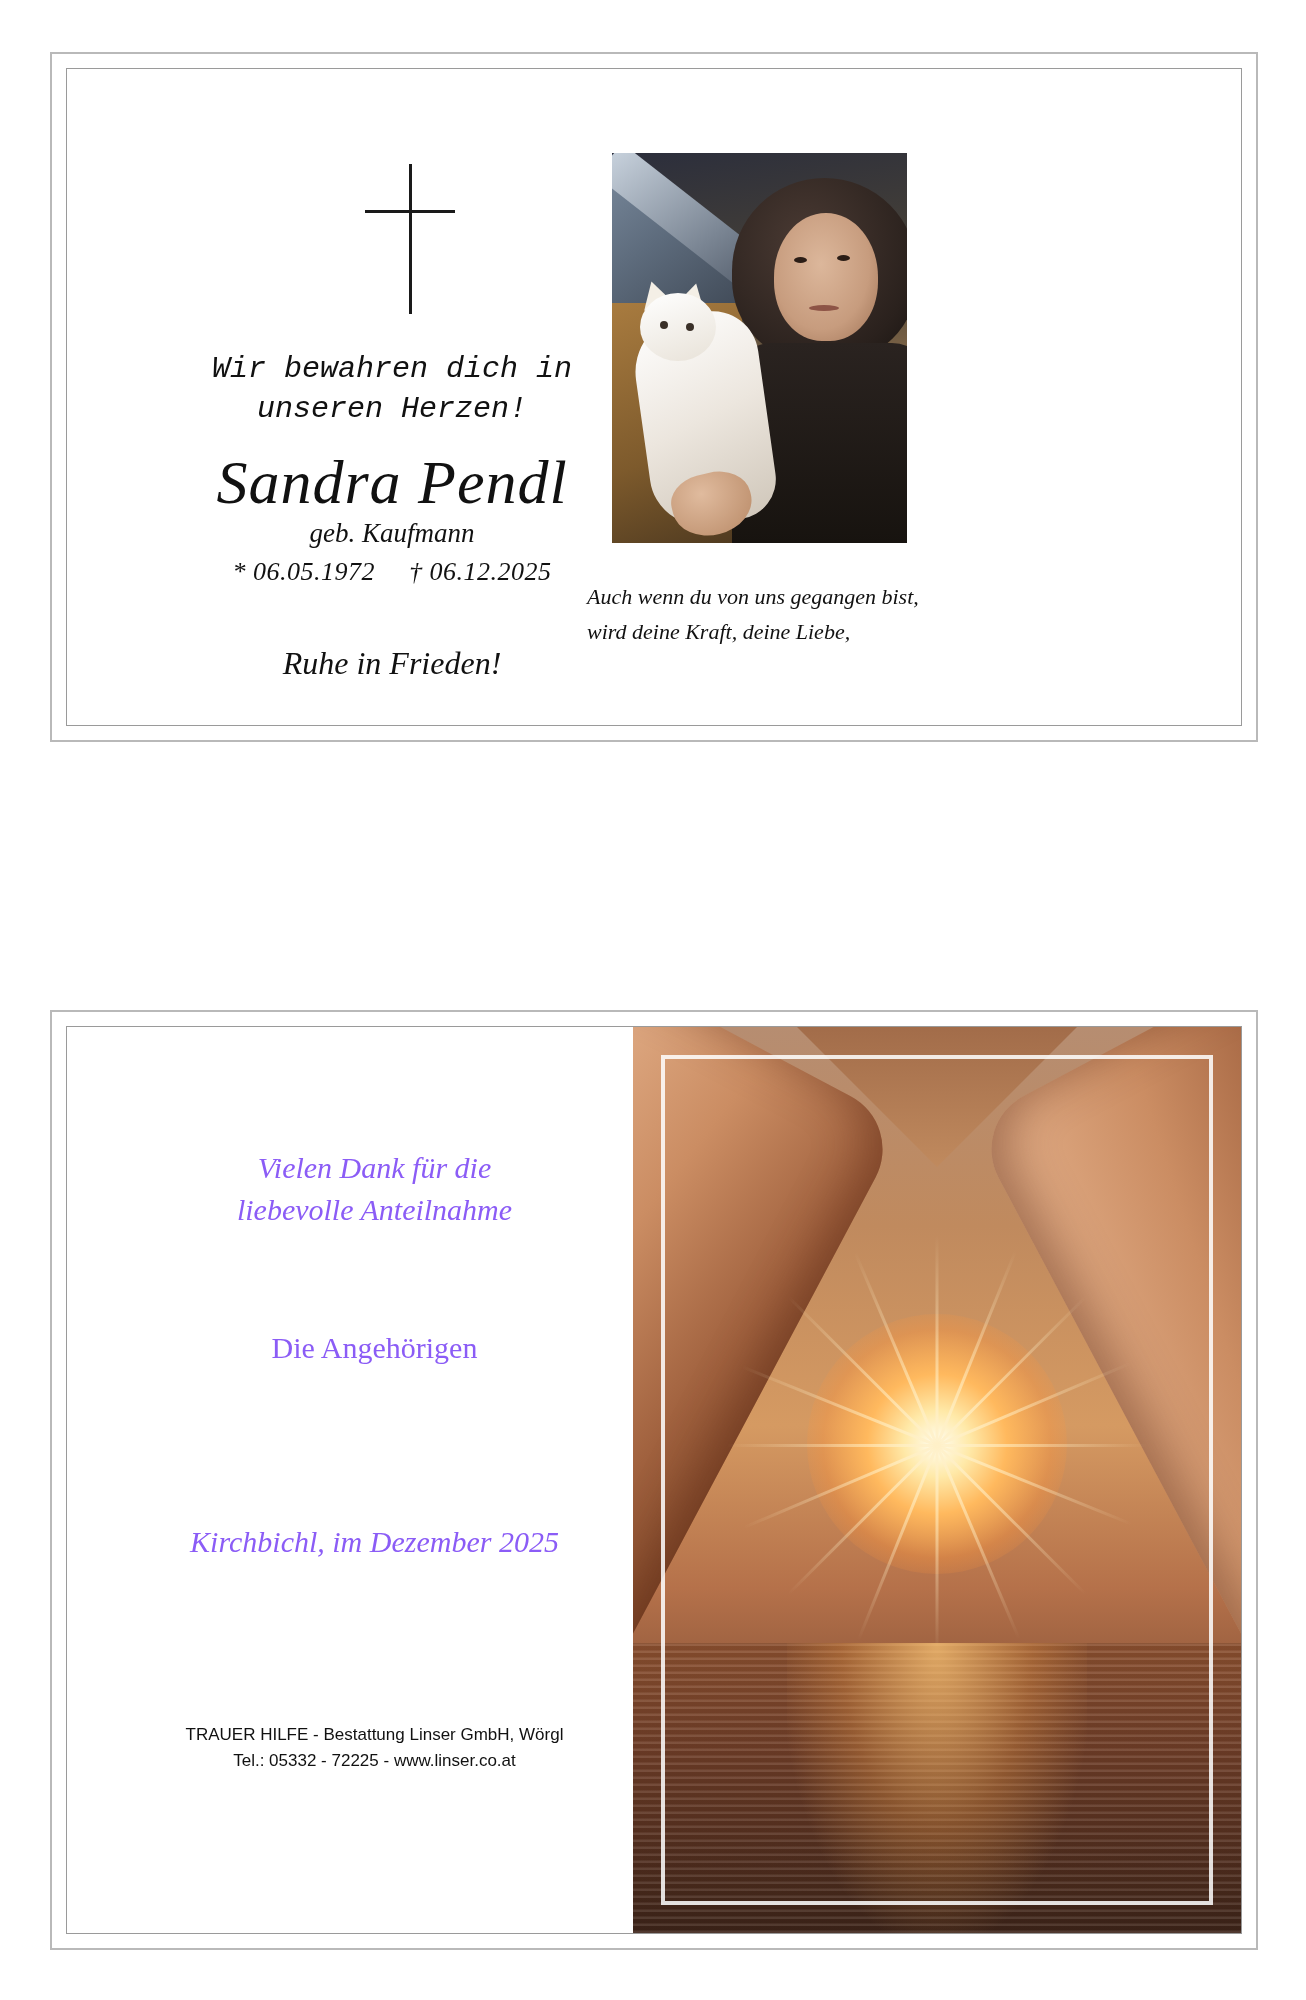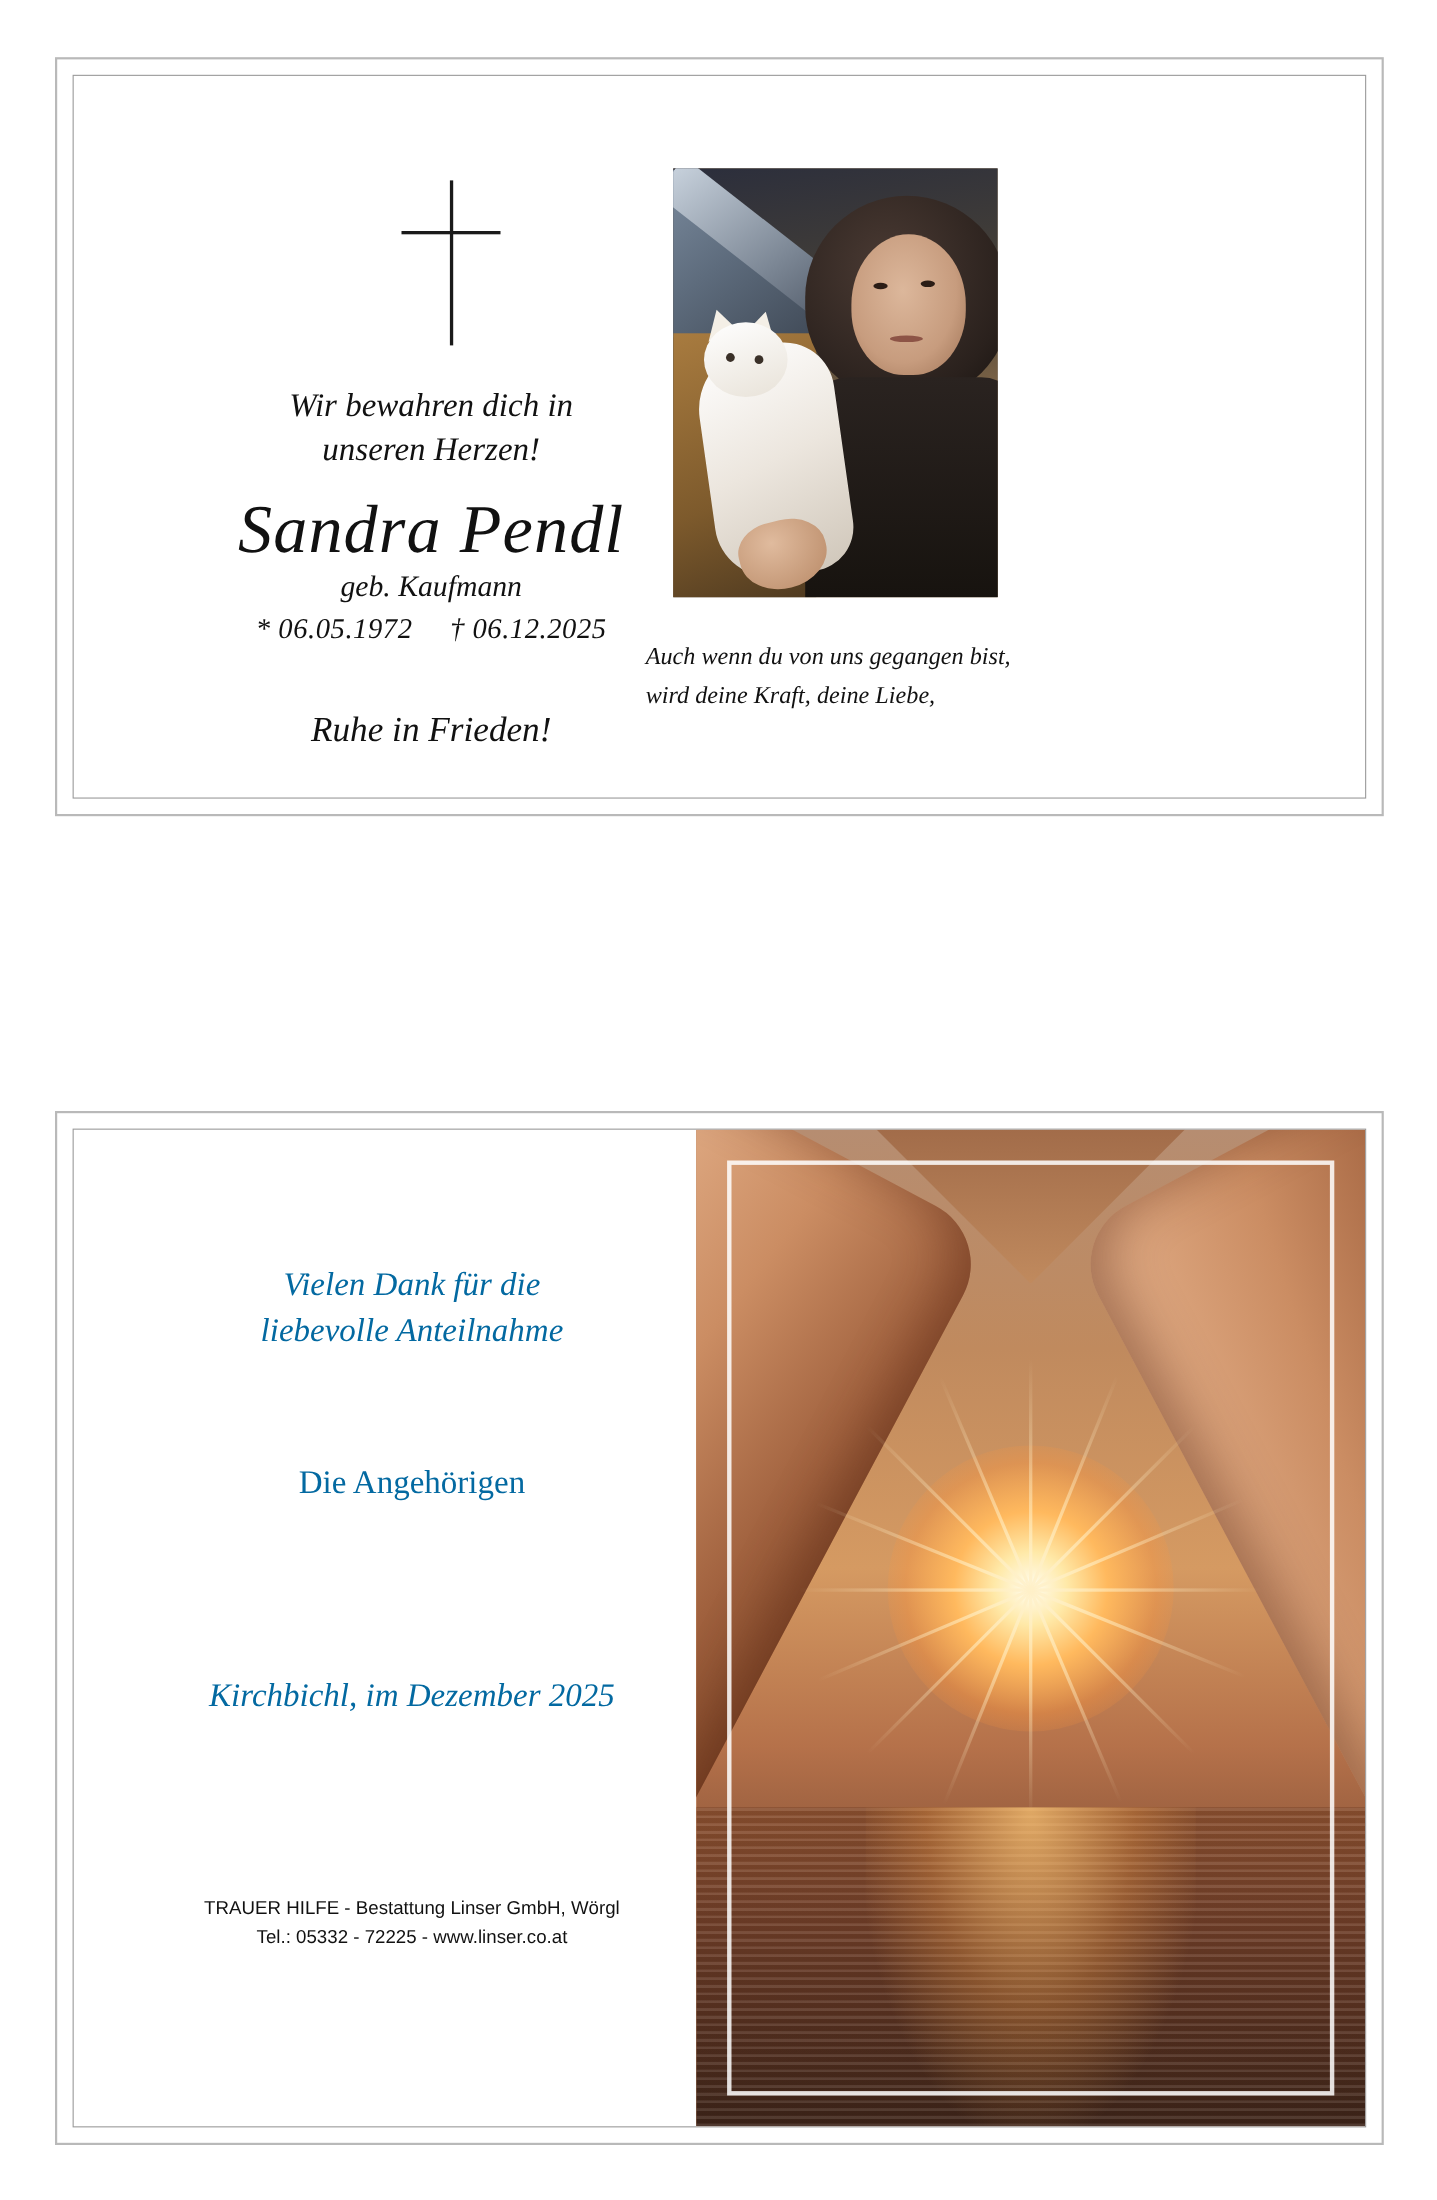--- a/index.html
+++ b/index.html
@@ -76,20 +76,21 @@
     left: 60px;
     top: 280px;
     width: 530px;
     text-align: center;
     color: #111;
   }
   .line-italic {
     font-style: italic;
     font-size: 30px;
     line-height: 40px;
+    font-family: Liberation Mono, monospace;
   }
   .frau {
     font-style: italic;
     font-size: 30px;
     margin-top: 34px;
   }
   .name {
     font-style: italic;
     font-size: 62px;
     letter-spacing: 1px;
@@ -247,21 +248,21 @@
     width: 1208px;
     height: 940px;
   }
 
   .thanks-col {
     position: absolute;
     left: 30px;
     top: 120px;
     width: 555px;
     text-align: center;
-    color: #0369a1;
+    color: #8b5cf6;
   }
   .thanks-line {
     font-style: italic;
     font-size: 30px;
     line-height: 42px;
   }
   .relatives {
     font-size: 30px;
     margin-top: 100px;
   }

